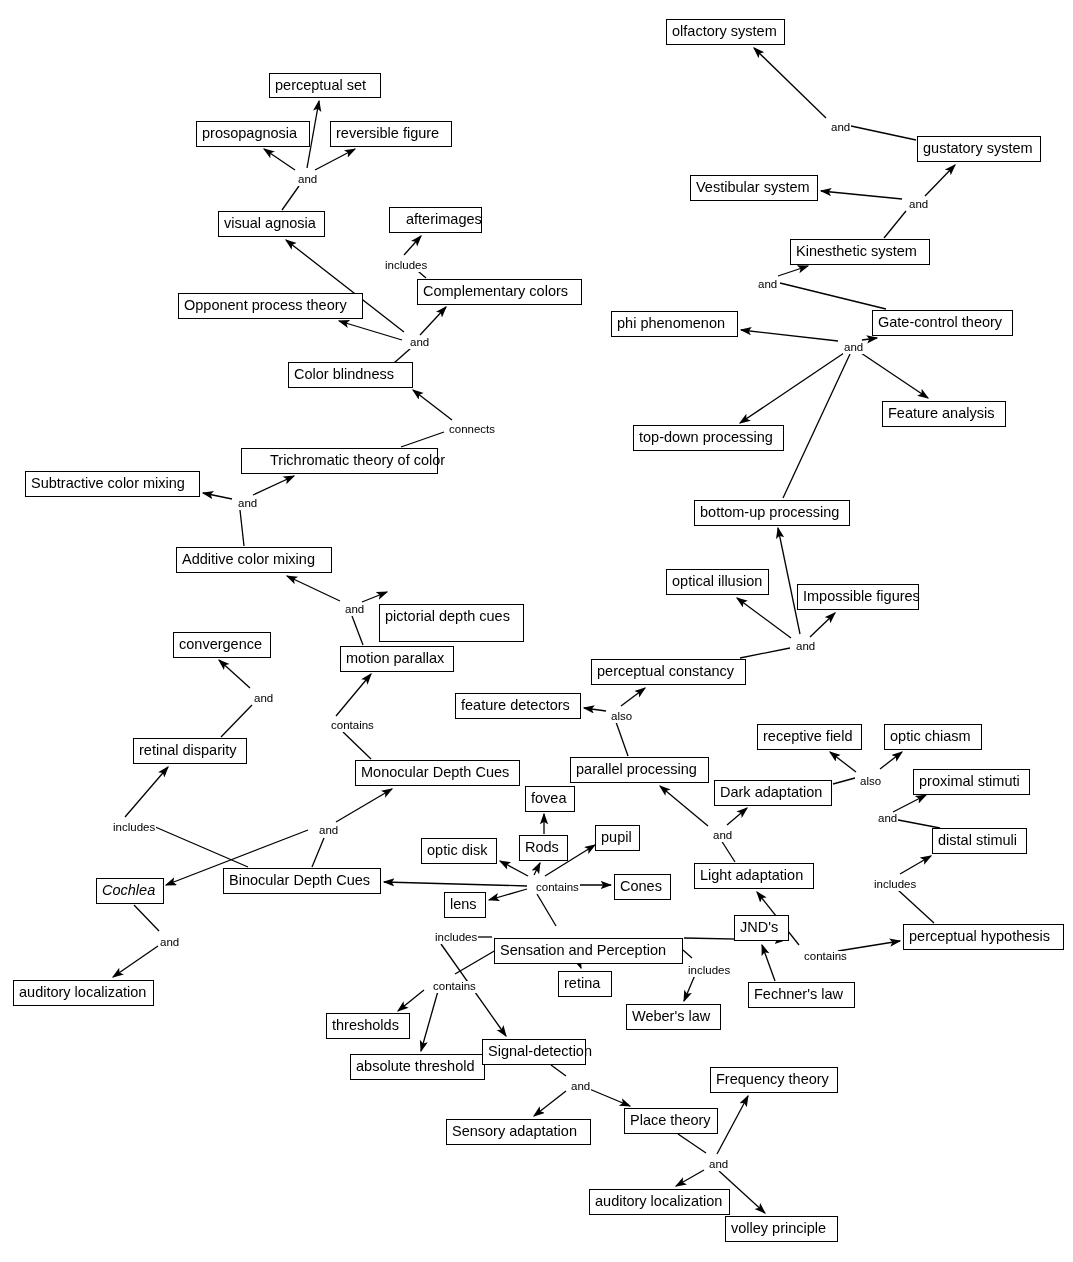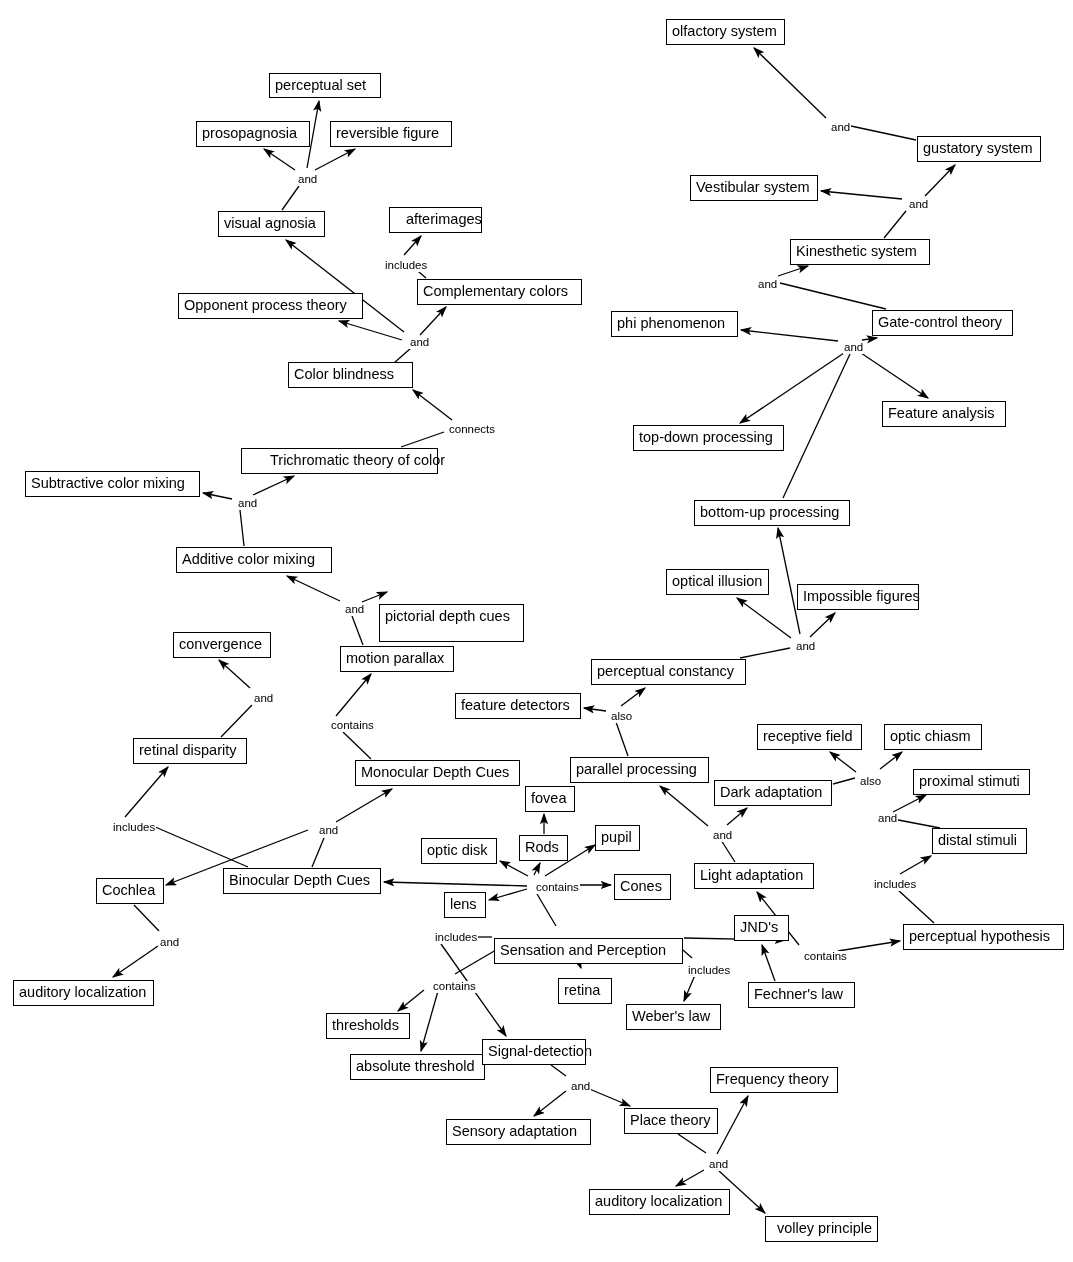--- a/index.html
+++ b/index.html
@@ -186,33 +186,33 @@
       <div class="node" style="left: 734px; top: 915px; width: 55px; height: 26px;">JND's</div>
       <div class="node" style="left: 748px; top: 982px; width: 107px; height: 26px;">Fechner's law</div>
       <div class="node" style="left: 903px; top: 924px; width: 161px; height: 26px;">perceptual hypothesis</div>
       <div class="node" style="left: 421px; top: 838px; width: 76px; height: 26px;">optic disk</div>
       <div class="node" style="left: 519px; top: 835px; width: 49px; height: 26px;">Rods</div>
       <div class="node" style="left: 525px; top: 786px; width: 50px; height: 26px;">fovea</div>
       <div class="node" style="left: 595px; top: 825px; width: 45px; height: 26px;">pupil</div>
       <div class="node" style="left: 614px; top: 874px; width: 57px; height: 26px;">Cones</div>
       <div class="node" style="left: 444px; top: 892px; width: 42px; height: 26px;">lens</div>
       <div class="node" style="left: 223px; top: 868px; width: 158px; height: 26px;">Binocular Depth Cues</div>
-      <div class="node" style="left: 96px; top: 878px; width: 68px; height: 26px;">Cochlea</div>
+      <div class="node" style="left: 96px; top: 878px; width: 68px; height: 26px; font-style: italic;">Cochlea</div>
       <div class="node" style="left: 13px; top: 980px; width: 141px; height: 26px;">auditory localization</div>
       <div class="node" style="left: 494px; top: 927px; width: 189px; height: 26px; margin-top: 11px;">Sensation and Perception</div>
-      <div class="node" style="left: 558px; top: 971px; width: 54px; height: 26px; margin-top: 7px;">retina</div>
+      <div class="node" style="left: 558px; top: 971px; width: 54px; height: 26px;">retina</div>
       <div class="node" style="left: 626px; top: 1004px; width: 95px; height: 26px;">Weber's law</div>
       <div class="node" style="left: 326px; top: 1013px; width: 84px; height: 26px;">thresholds</div>
       <div class="node" style="left: 350px; top: 1054px; width: 135px; height: 26px;">absolute threshold</div>
       <div class="node" style="left: 482px; top: 1039px; width: 104px; height: 26px;">Signal-detection</div>
       <div class="node" style="left: 446px; top: 1119px; width: 145px; height: 26px;">Sensory adaptation</div>
       <div class="node" style="left: 624px; top: 1108px; width: 94px; height: 26px;">Place theory</div>
       <div class="node" style="left: 710px; top: 1067px; width: 128px; height: 26px;">Frequency theory</div>
       <div class="node" style="left: 589px; top: 1189px; width: 141px; height: 26px;">auditory localization</div>
-      <div class="node" style="left: 765px; top: 1216px; width: 113px; height: 26px; text-align: right;">volley principle</div>
+      <div class="node" style="left: 725px; top: 1216px; width: 113px; height: 26px;">volley principle</div>
     </div>
   <div id="labels-group">
       <div class="link-label" style="left: 297px; top: 174px;">and</div>
       <div class="link-label" style="left: 384px; top: 260px;">includes</div>
       <div class="link-label" style="left: 409px; top: 337px;">and</div>
       <div class="link-label" style="left: 448px; top: 424px;">connects</div>
       <div class="link-label" style="left: 237px; top: 498px;">and</div>
       <div class="link-label" style="left: 344px; top: 604px;">and</div>
       <div class="link-label" style="left: 253px; top: 693px;">and</div>
       <div class="link-label" style="left: 330px; top: 720px;">contains</div>

